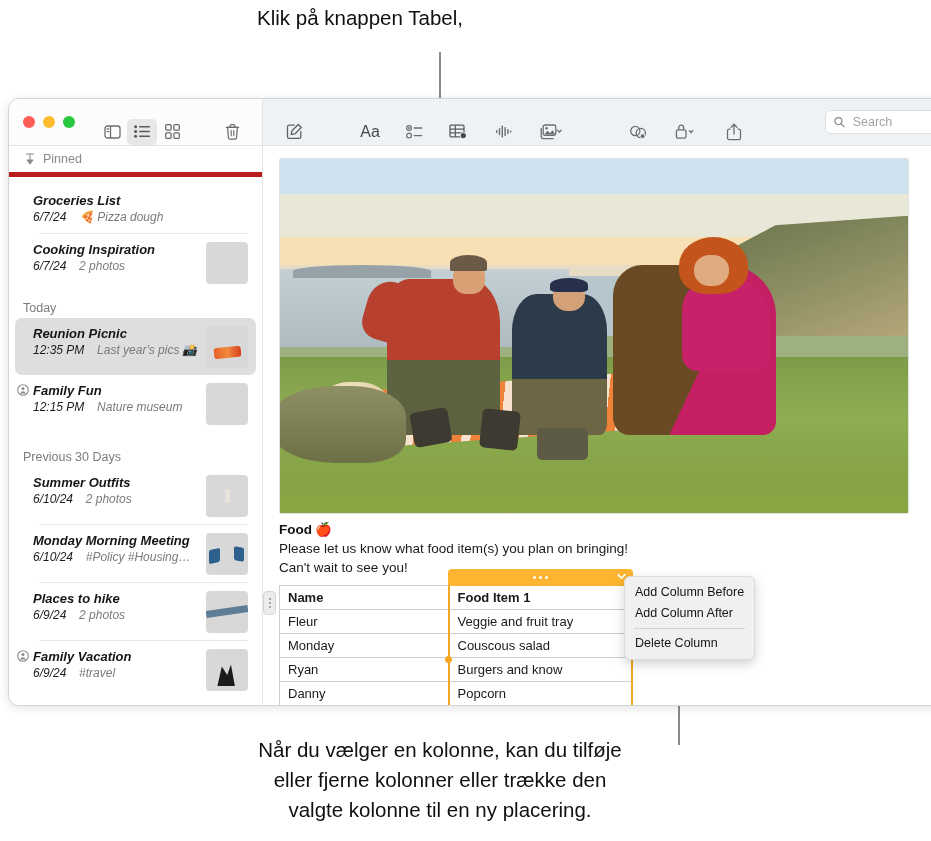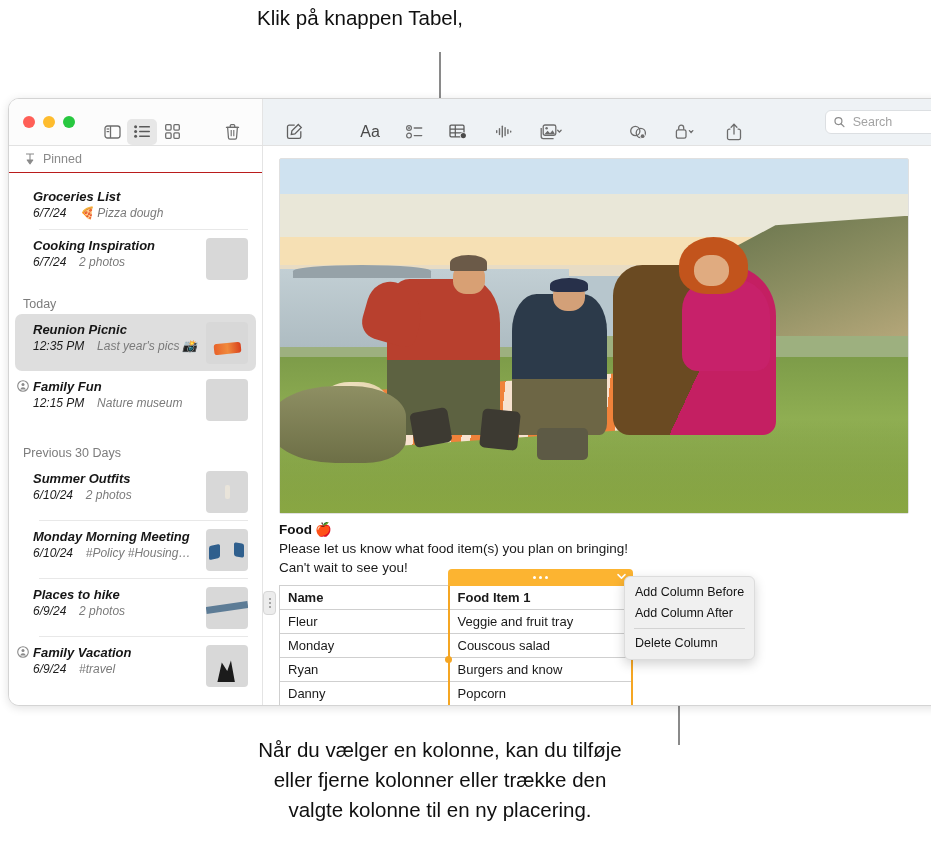--- a/index.html
+++ b/index.html
@@ -116,21 +116,21 @@
     box-sizing:border-box;
     flex-shrink:0;
     overflow:hidden;
   }
   .pin-head{
     display:flex;align-items:center;gap:8px;
     height:26px;
     padding:0 16px;
     color:#8a8a8a;
     font-size:12.5px;
-    border-bottom:1px solid #b91c1c;
+    border-bottom:5px solid #b91c1c;
   }
   .group-head{
     padding:10px 16px 3px 14px;
     color:#7c7c7c;
     font-size:12.5px;
   }
   .note{
     position:relative;
     margin:0 6px;
     padding:7px 8px 7px 18px;

